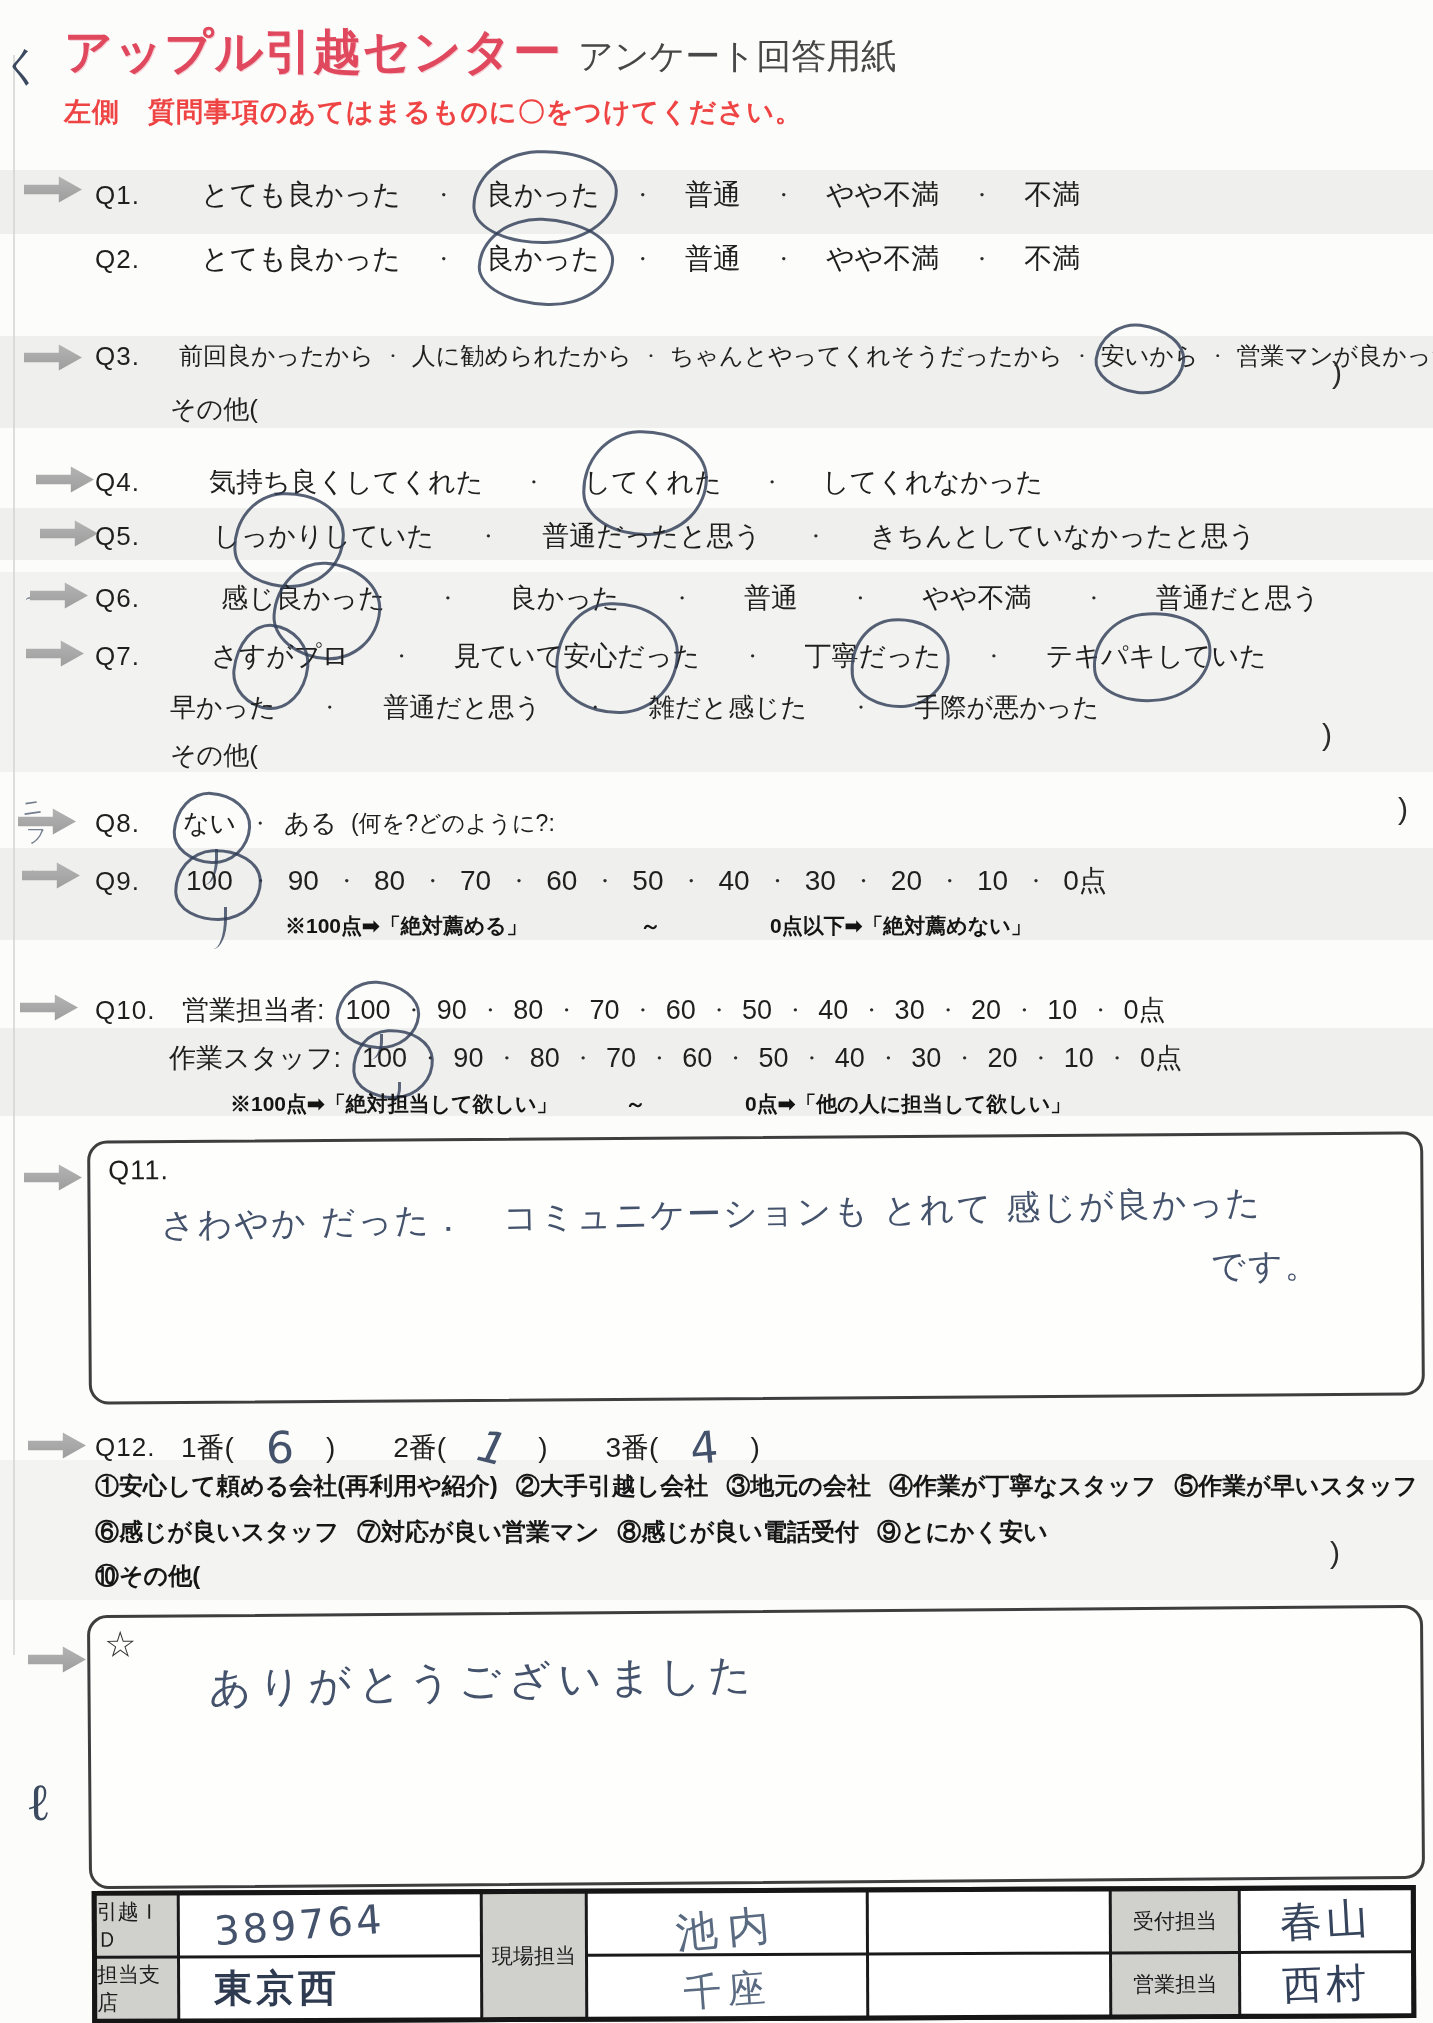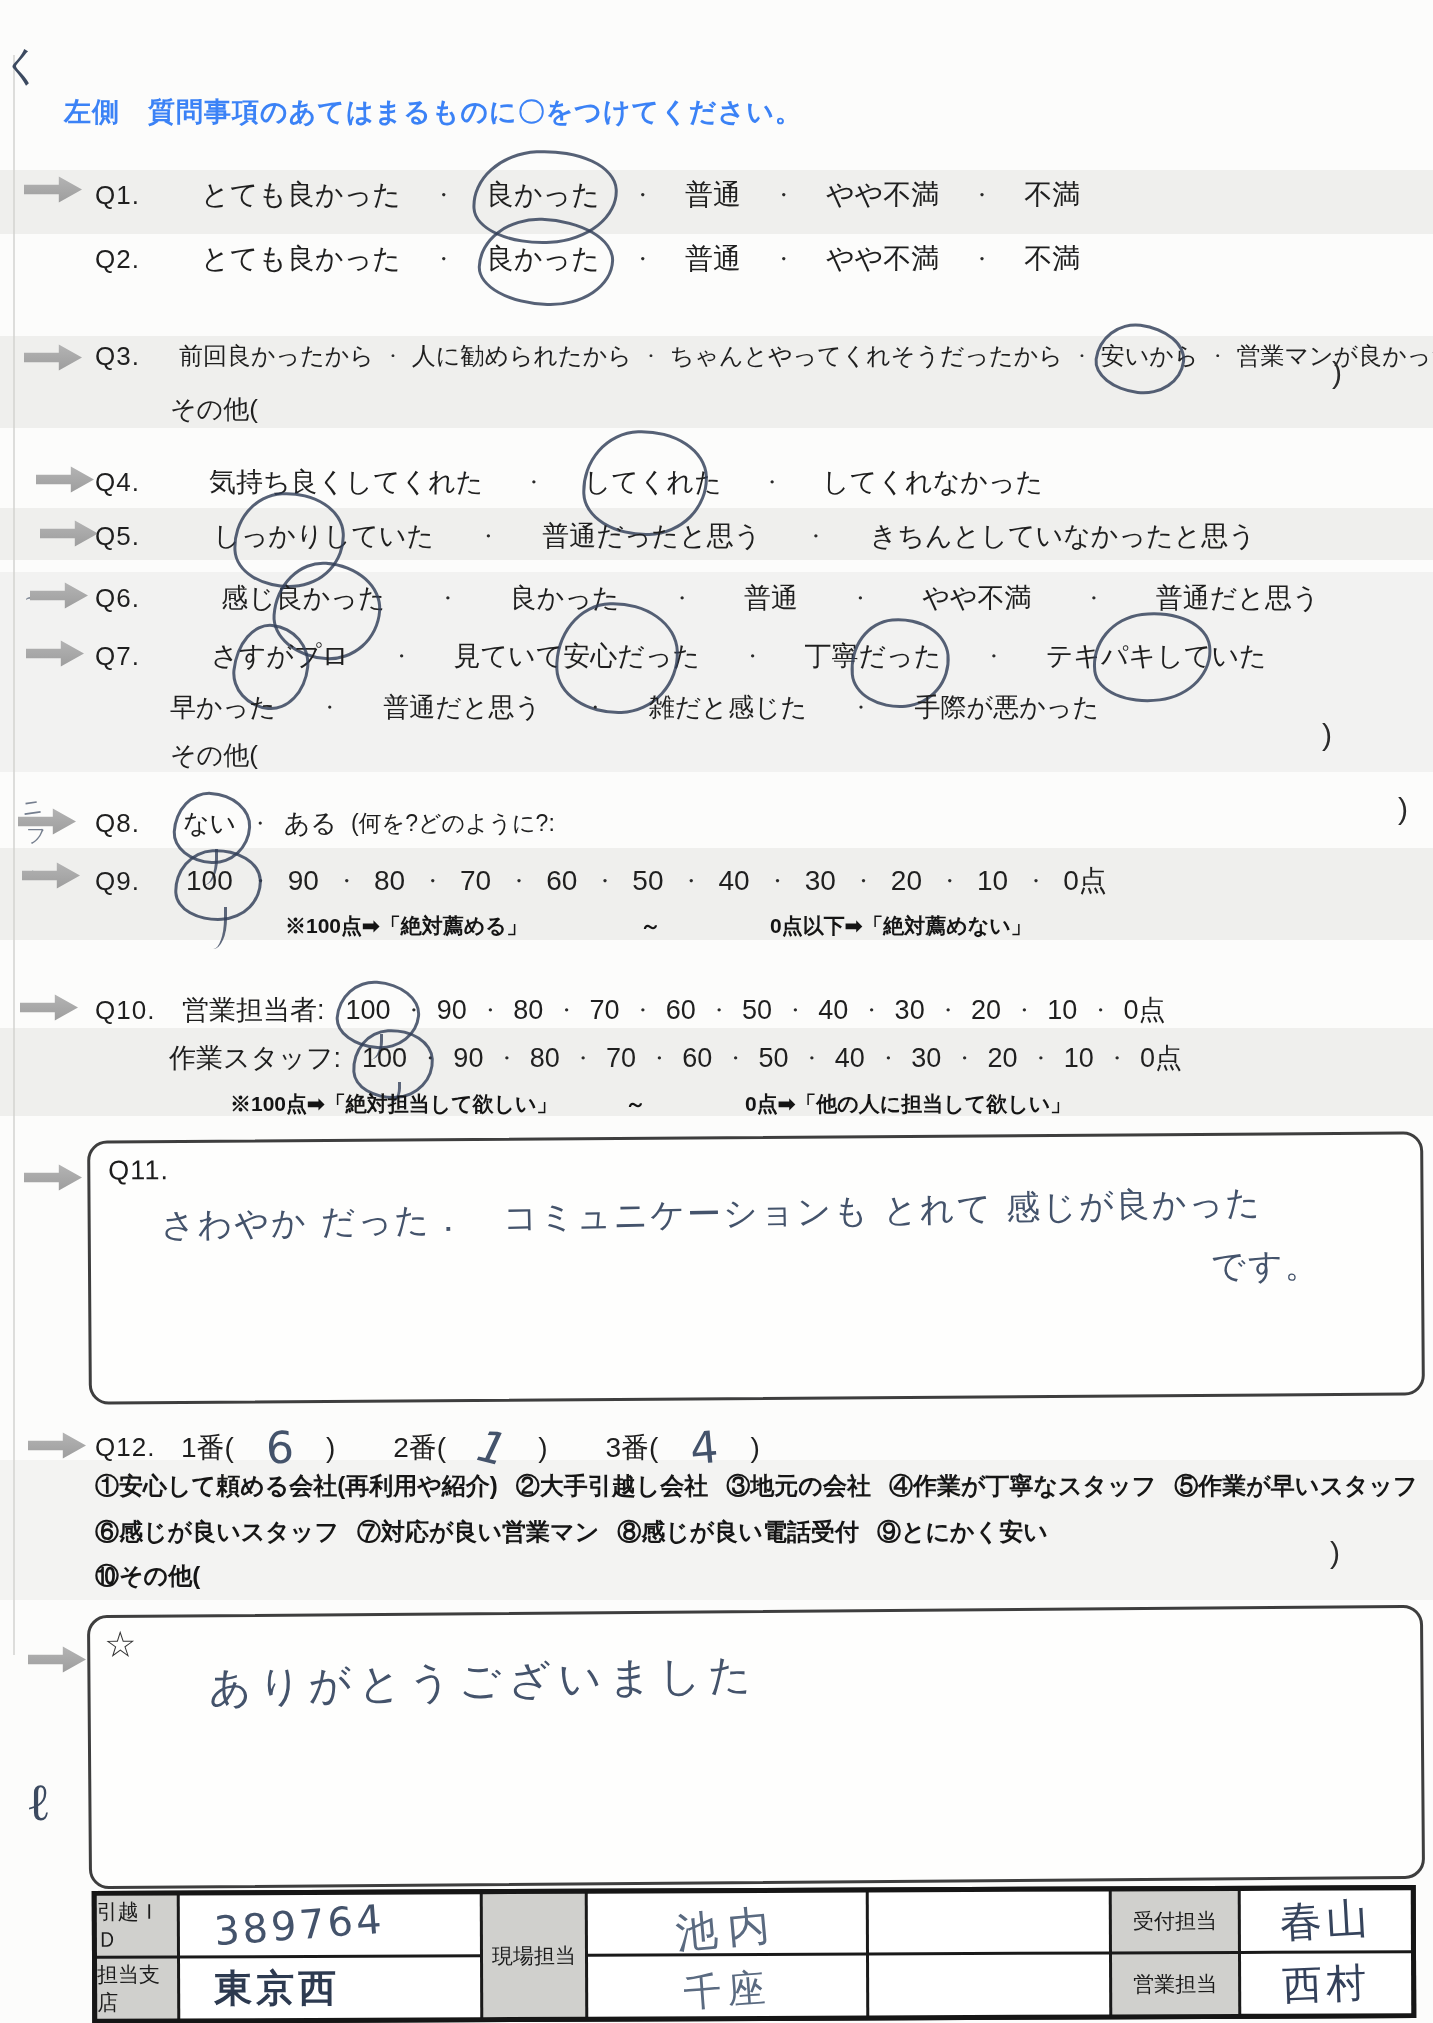--- a/index.html
+++ b/index.html
@@ -8,21 +8,21 @@
   .band{position:absolute;left:0;width:100%;background:rgba(213,213,208,.32);pointer-events:none;}
   .scanline{position:absolute;left:13px;top:55px;width:2px;height:1600px;background:#dddddb;}
   .scribble{position:absolute;color:#3c4a60;font-family:"DejaVu Serif",serif;pointer-events:none;}
 
   .arrow{position:absolute;width:58px;height:27px;background:linear-gradient(#b4b4b4,#9d9d9d);
          clip-path:polygon(0 32%,60% 32%,60% 2%,100% 50%,60% 98%,60% 68%,0 68%);}
 
   .hdr{position:absolute;top:20px;left:64px;white-space:nowrap;display:flex;align-items:baseline;}
   .logo{font-size:48px;font-weight:bold;color:#e0485e;letter-spacing:1px;text-shadow:1px 1px 0 rgba(224,72,94,.25);}
   .title{font-size:35px;color:#474747;margin-left:16px;}
-  .instruction{position:absolute;top:94px;left:64px;font-size:27px;font-weight:bold;color:#3b82f6;letter-spacing:1px;}
+  .instruction{position:absolute;top:94px;left:64px;font-size:27px;font-weight:bold;color:#ef4444;letter-spacing:1px;}
 
   .row{position:absolute;left:95px;display:flex;align-items:center;white-space:nowrap;color:#1f1f1f;}
   .ql{width:74px;font-size:26px;letter-spacing:1px;flex:none;}
   .opt{position:relative;}
   .opt b{font-weight:normal;}
   .dot{font-style:normal;font-size:0.75em;color:#2a2a2a;}
   .circ{position:absolute;border:3px solid rgba(49,62,88,.82);border-radius:46% 54% 48% 52% / 58% 46% 54% 42%;pointer-events:none;}
   .tail{position:absolute;width:16px;border-right:3px solid rgba(49,62,88,.78);border-radius:0 0 80% 30%;pointer-events:none;}
   .paren{position:absolute;font-size:30px;color:#2a2a2a;}
   .note{position:absolute;font-size:21px;font-weight:bold;color:#141414;white-space:nowrap;}
@@ -73,20 +73,24 @@
   <div class="arrow" style="top:520px;left:40px"></div>
   <div class="arrow" style="top:582px;left:30px"></div>
   <div class="arrow" style="top:640px;left:26px"></div>
   <div class="arrow" style="top:808px;left:18px"></div>
   <div class="arrow" style="top:862px;left:22px"></div>
   <div class="arrow" style="top:994px;left:20px"></div>
   <div class="arrow" style="top:1164px;left:24px"></div>
   <div class="arrow" style="top:1432px;left:28px"></div>
   <div class="arrow" style="top:1646px;left:28px"></div>
 
+  <div class="hdr">
+    <span class="logo">アップル引越センター</span>
+    <span class="title">アンケート回答用紙</span>
+  </div>
   <div class="instruction">左側　質問事項のあてはまるものに〇をつけてください。</div>
 
   <div class="row f28" style="top:176px">
     <span class="ql">Q1.</span>
     <span class="opt">とても良かった</span>
     <i class="dot">・</i>
     <span class="opt"><i class="circ" style="left:-14px;top:-26px;width:140px;height:88px;transform:rotate(-3deg)"></i><b>良かった</b></span>
     <i class="dot">・</i>
     <span class="opt">普通</span>
     <i class="dot">・</i>

